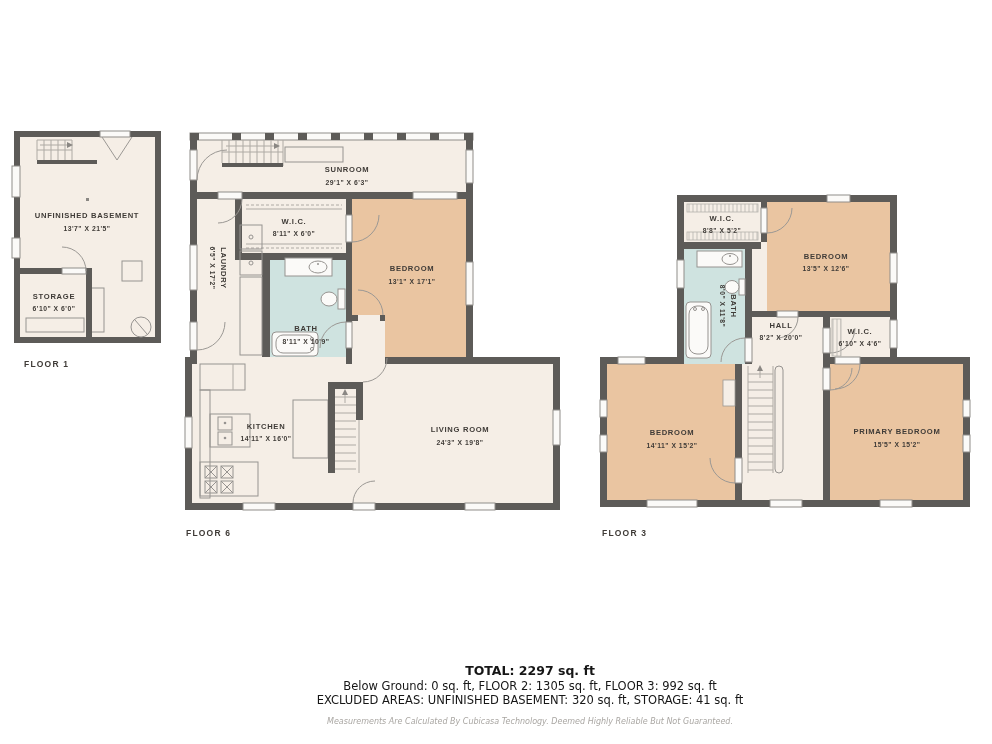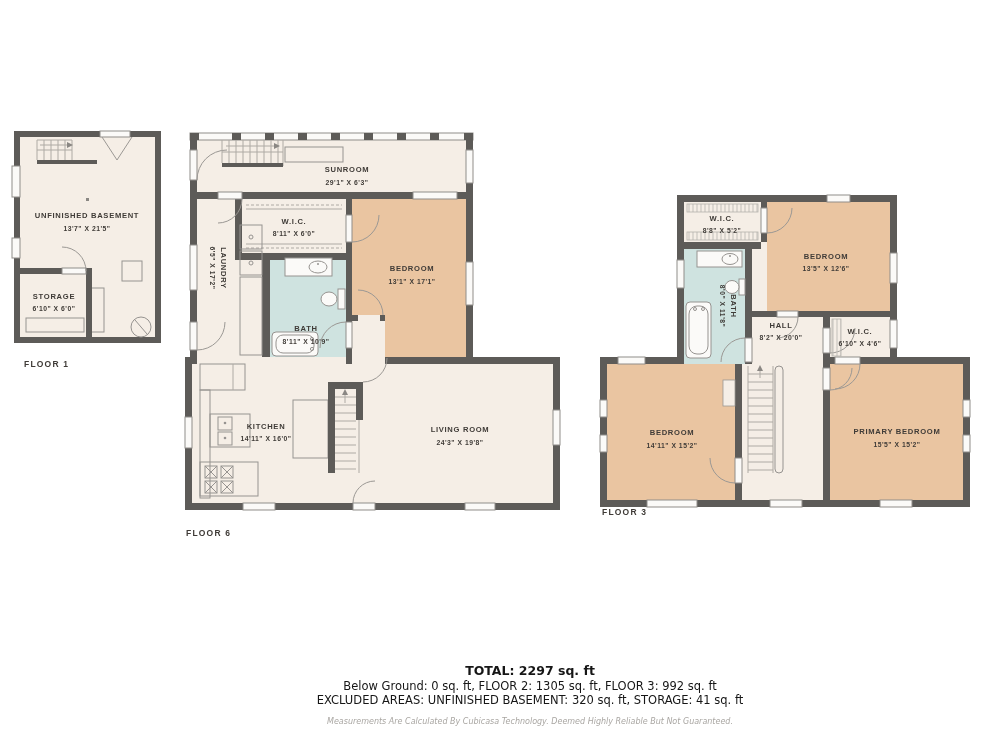--- a/index.html
+++ b/index.html
@@ -386,21 +386,21 @@
     <text class="rd" x="128" y="121" transform="rotate(90,128,118)">8'0" X 11'8"</text>
     <text class="rn" x="186" y="140">HALL</text>
     <text class="rd" x="186" y="152">8'2" X 20'0"</text>
     <text class="rn" x="265" y="146">W.I.C.</text>
     <text class="rd" x="265" y="158">6'10" X 4'6"</text>
     <text class="rn" x="77" y="247">BEDROOM</text>
     <text class="rd" x="77" y="260">14'11" X 15'2"</text>
     <text class="rn" x="302" y="246">PRIMARY BEDROOM</text>
     <text class="rd" x="302" y="259">15'5" X 15'2"</text>
   </svg>
-  <div class="floor-label" style="left:602px;top:507px;text-align:center;">FLOOR 3</div>
+  <div class="floor-label" style="left:602px;top:528px;text-align:center;">FLOOR 3</div>
 
   <div class="summary">
     <div class="sum-total">TOTAL: 2297 sq. ft</div>
     <div class="sum-line">Below Ground: 0 sq. ft, FLOOR 2: 1305 sq. ft, FLOOR 3: 992 sq. ft</div>
     <div class="sum-line">EXCLUDED AREAS: UNFINISHED BASEMENT: 320 sq. ft, STORAGE: 41 sq. ft</div>
     <div class="sum-disc">Measurements Are Calculated By Cubicasa Technology. Deemed Highly Reliable But Not Guaranteed.</div>
   </div>
 
 </div>
 

